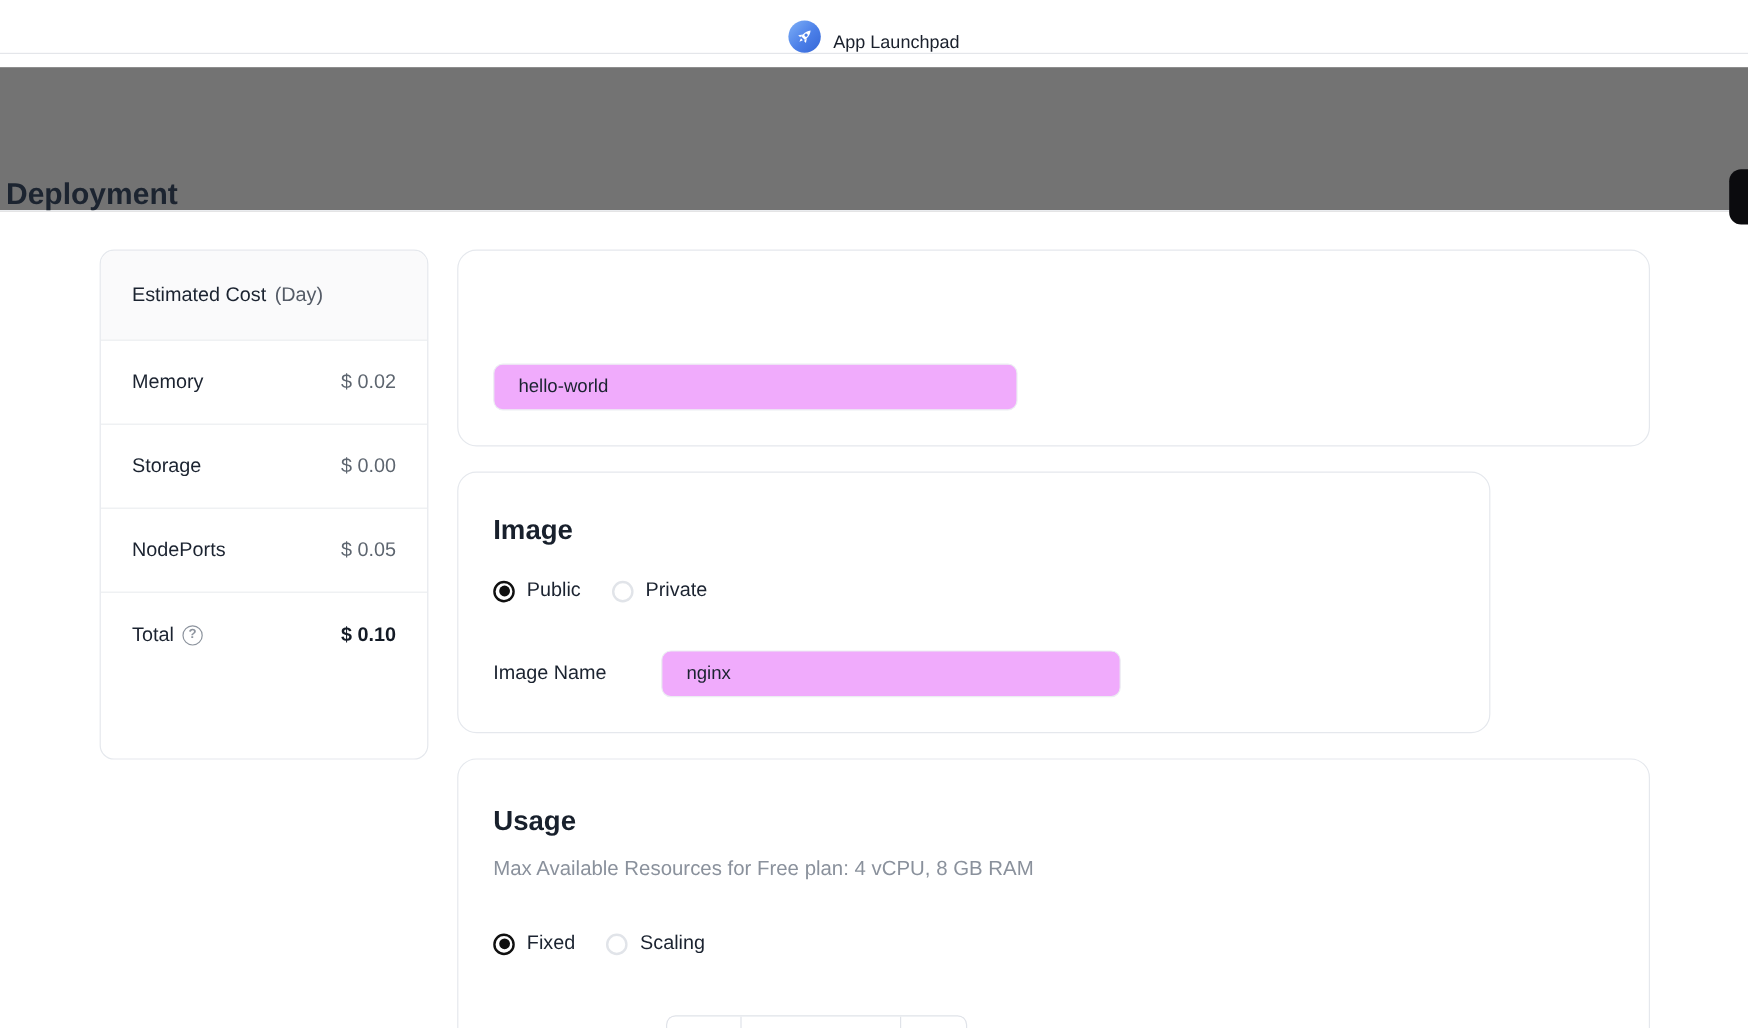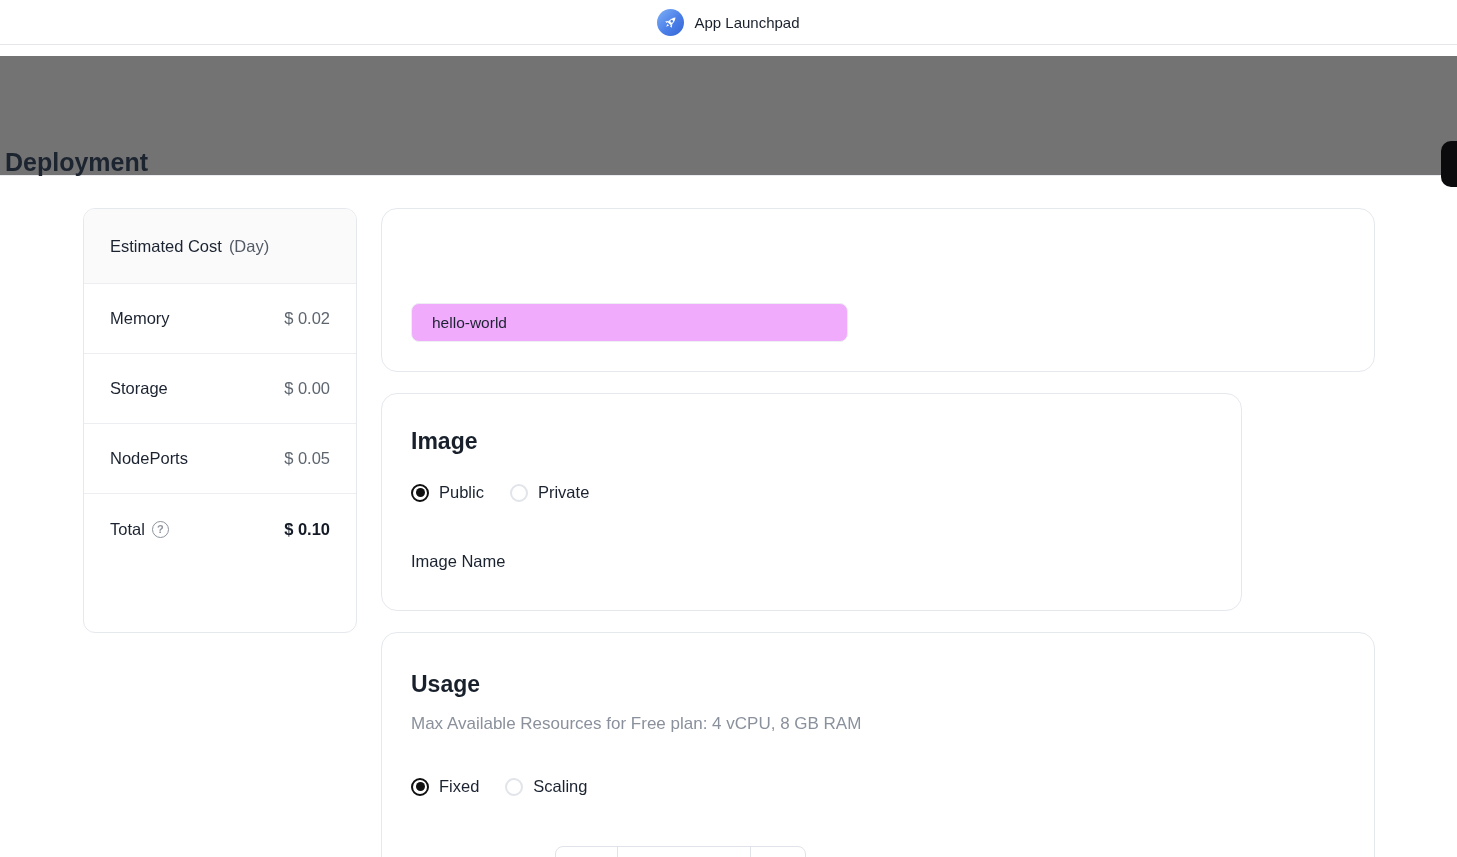--- a/index.html
+++ b/index.html
@@ -10,21 +10,21 @@
     font-family: "Liberation Sans", "DejaVu Sans", sans-serif;
     color: #1a2231;
     position: relative;
   }
 
   
   .topbar {
     position: absolute; left: 0; top: 0; width: 1457px; height: 45px;
     background: #ffffff;
     border-bottom: 1px solid #e4e6ea;
-    display: flex; align-items: center; justify-content: center; gap: 10px;
+    display: flex; align-items: flex-end; justify-content: center; gap: 10px;
   }
   .app-icon {
     width: 27px; height: 27px; border-radius: 50%;
     background: linear-gradient(135deg, #7fb0f7 0%, #4b7fe8 55%, #3566d6 100%);
     display: flex; align-items: center; justify-content: center;
     flex: 0 0 auto;
   }
   .topbar-title { font-size: 15px; font-weight: 500; color: #1a202c; }
 
   
@@ -229,20 +229,21 @@
       <span>Public</span>
     </span>
     <span class="radio-option">
       <span class="radio-circle">
           <span class="dot"></span>
         </span>
       <span>Private</span>
     </span>
   </div>
   <div class="field-label">Image Name</div>
+  <input class="text-input imagename-input" type="text" value="nginx" style="">
 </div>
 
 <div class="panel usage-panel">
   <div class="panel-title">Usage</div>
   <div class="usage-subtitle">Max Available Resources for Free plan: 4 vCPU, 8 GB RAM</div>
   <div class="radio-row">
     <span class="radio-option">
       <span class="radio-circle selected">
           <span class="dot"></span>
         </span>

